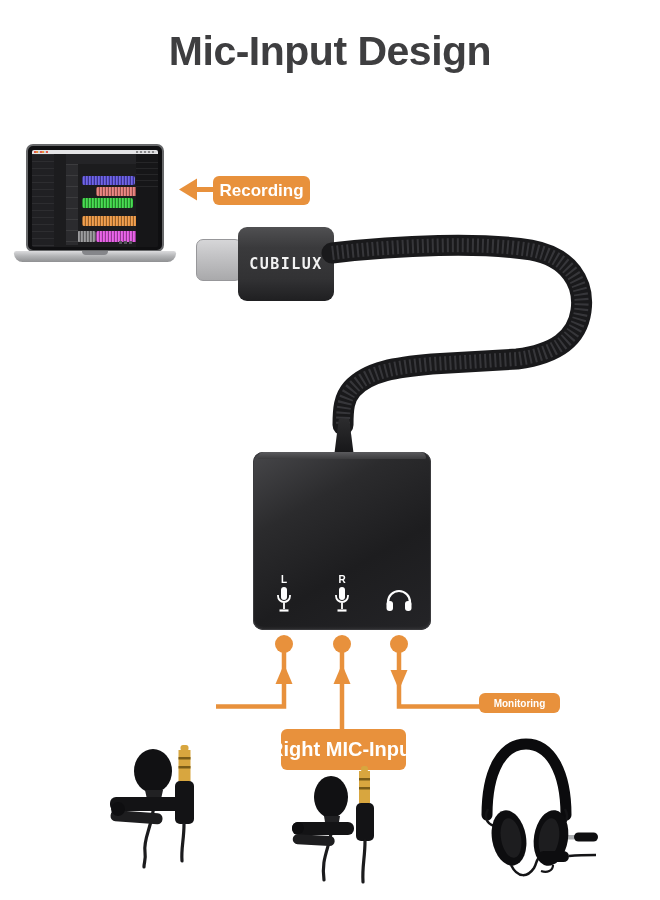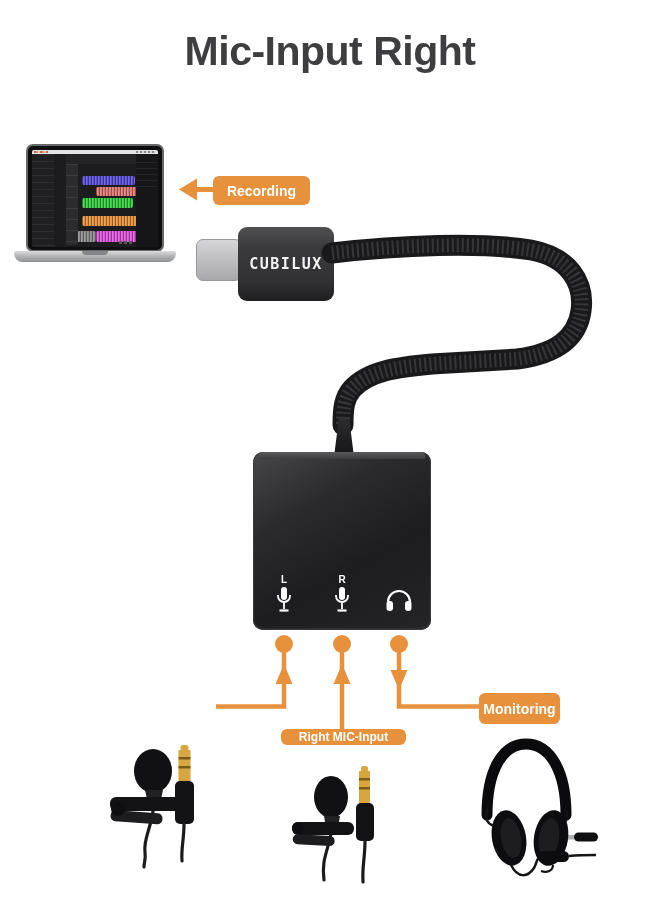--- a/index.html
+++ b/index.html
@@ -32,24 +32,24 @@
   .clip{position:absolute;border-radius:2px;
     background-image:repeating-linear-gradient(90deg,rgba(0,0,0,.35) 0 1px,rgba(255,255,255,.15) 1px 2px,transparent 2px 3px);}
   .laptop-base{position:absolute;left:14px;top:251px;width:162px;height:11px;
     background:linear-gradient(180deg,#dcdcde 0%,#b4b5b7 45%,#8f9092 100%);
     border-radius:3px 3px 11px 11px;}
   .base-notch{position:absolute;left:50%;top:0;transform:translateX(-50%);width:26px;height:4px;
     background:#85868a;border-radius:0 0 5px 5px;}
   
   .callout{position:absolute;background:var(--accent,#E8913C);color:#fff;font-weight:700;
     display:flex;align-items:center;justify-content:center;border-radius:6px;white-space:nowrap;}
-  .callout.recording{left:213px;top:176px;width:97px;height:29px;font-size:14px;}
+  .callout.recording{left:213px;top:176px;width:97px;height:29px;font-size:17px;}
   .callout.leftmic{left:97px;top:693px;width:121px;height:28px;font-size:16px;}
-  .callout.rightmic{left:281px;top:729px;width:125px;height:16px;font-size:12px;}
-  .callout.monitoring{left:479px;top:693px;width:81px;height:31px;font-size:14px;}
+  .callout.rightmic{left:281px;top:729px;width:125px;height:41px;font-size:20px;}
+  .callout.monitoring{left:479px;top:693px;width:81px;height:20px;font-size:10px;}
   
   .usbc-tip{position:absolute;left:196px;top:239px;width:46px;height:42px;
     background:linear-gradient(180deg,#d6d6d8 0%,#c3c3c5 40%,#a9a9ab 100%);
     border:1px solid #97979a;border-radius:7px;box-sizing:border-box;}
   .usbc-housing{position:absolute;left:238px;top:227px;width:96px;height:74px;border-radius:9px;
     background:linear-gradient(180deg,#505052 0%,#3a3a3c 28%,#323234 70%,#1f1f21 100%);
     display:flex;align-items:center;justify-content:center;}
   .brand{color:#f2f2f2;font-size:15px;font-weight:700;letter-spacing:1.5px;
     font-family:"DejaVu Sans Mono","Liberation Mono",monospace;}
   
@@ -66,21 +66,21 @@
   
   .art{position:absolute;}
   .accent-fill{fill:var(--accent,#E8913C);}
   .accent-stroke{stroke:var(--accent,#E8913C);}
 </style>
 </head>
 <body>
 
 <div class="page">
 
-  <div class="page-title">Mic-Input Right</div>
+  <div class="page-title">Mic-Input Design</div>
 
   <div>
     <div class="laptop-screen"></div>
     <div class="screen-inner">
       <div class="daw-clip-area">
           <div class="clip" style="left: 50px; top: 26px; width: 53px; height: 9px; background-color: rgb(91, 80, 216);"></div>
           <div class="clip" style="left: 64px; top: 37px; width: 44px; height: 9px; background-color: rgb(224, 120, 115);"></div>
           <div class="clip" style="left: 50px; top: 48px; width: 51px; height: 10px; background-color: rgb(53, 204, 63);"></div>
           <div class="clip" style="left: 50px; top: 66px; width: 58px; height: 10px; background-color: rgb(232, 146, 61);"></div>
           <div class="clip" style="left: 45px; top: 81px; width: 19px; height: 11px; background-color: rgb(140, 140, 142);"></div>

